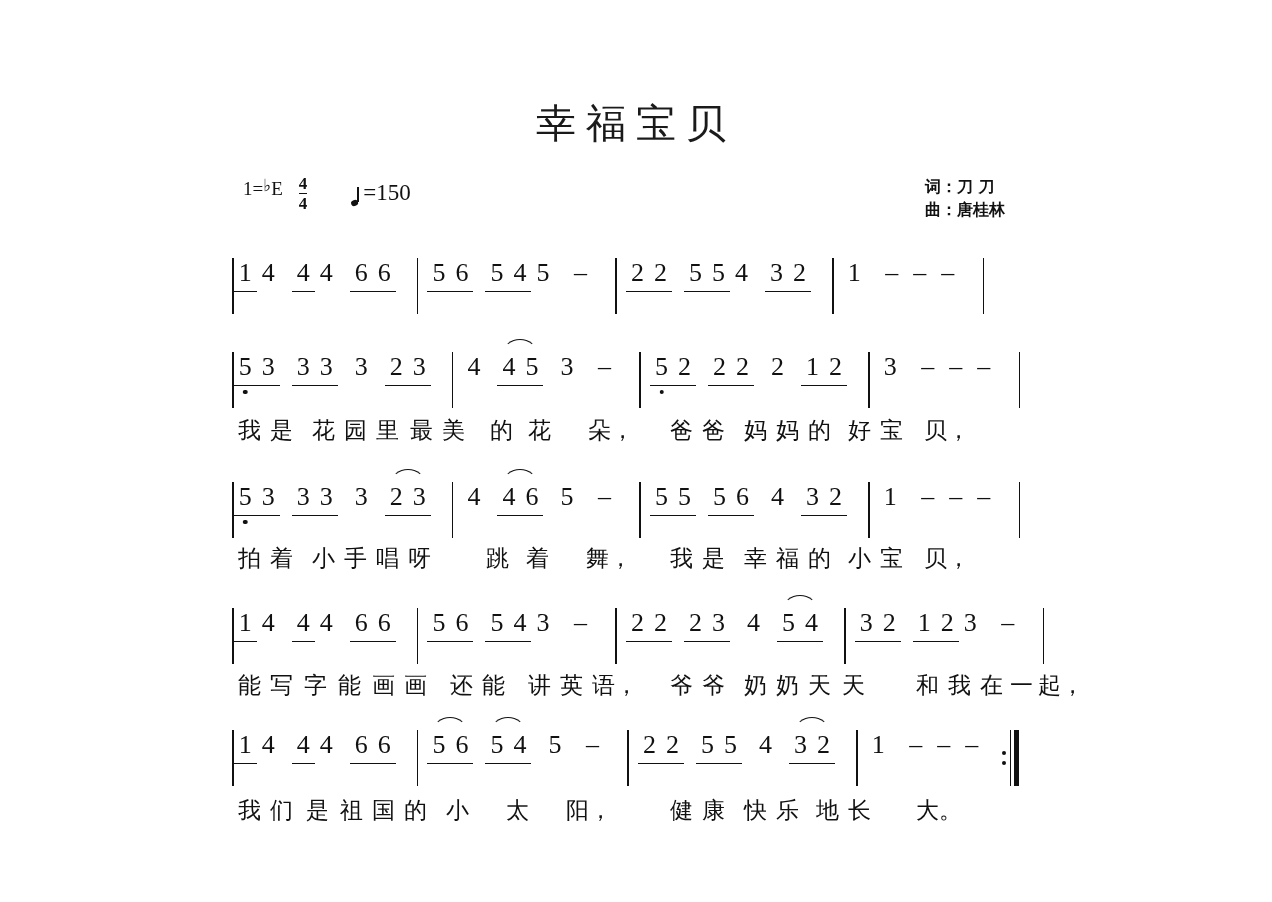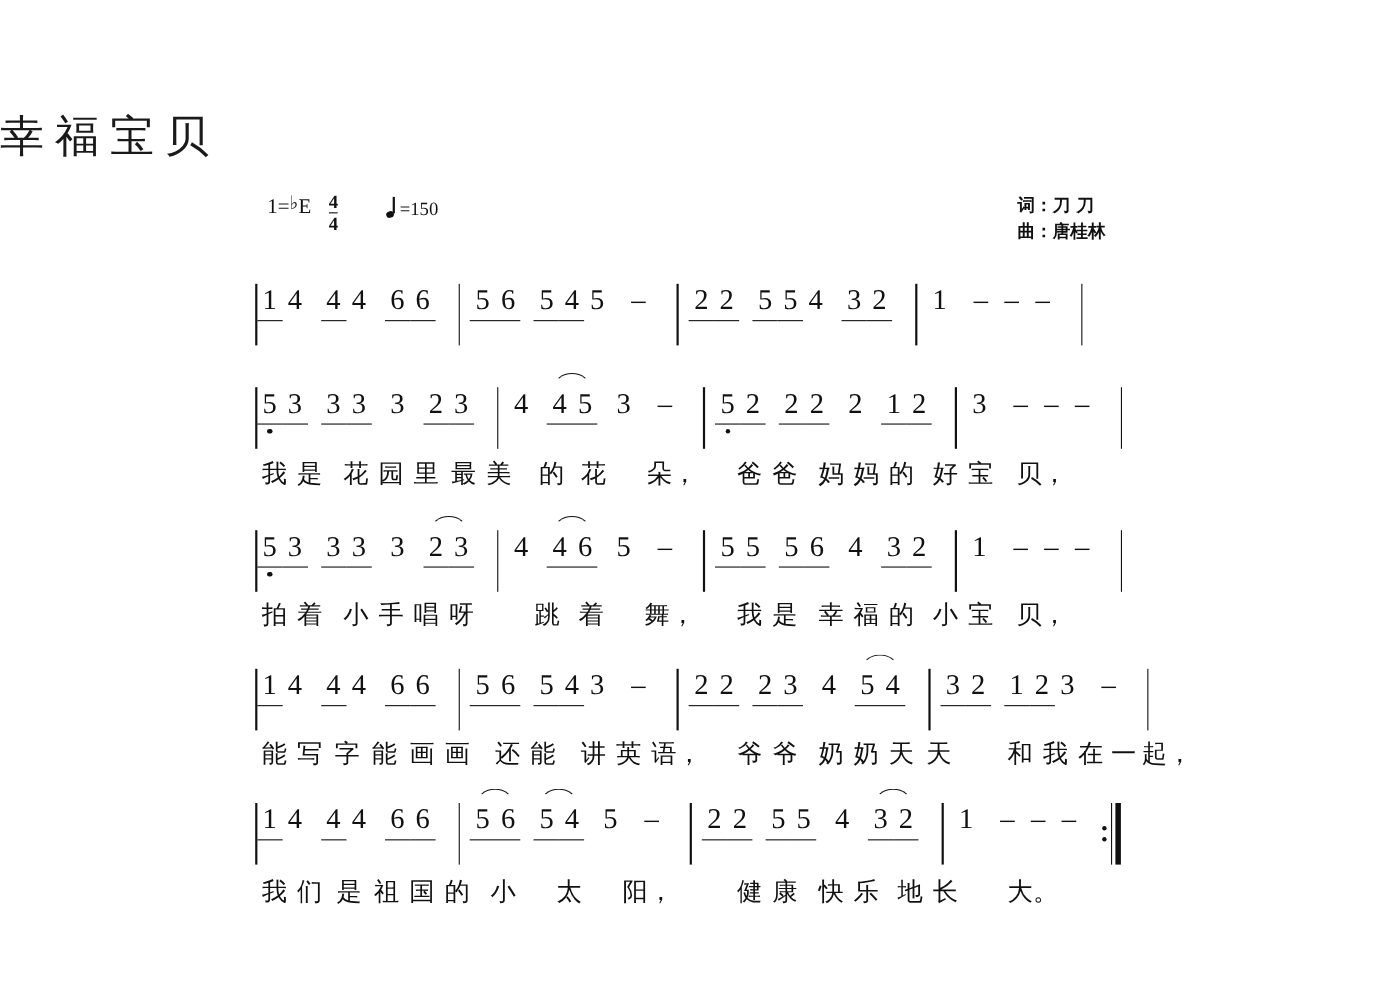--- a/index.html
+++ b/index.html
@@ -21,21 +21,21 @@
     width: 1272px;
     height: 902px;
   }
 
   
   .title {
     position: absolute;
     top: 96px;
     left: 0;
     width: 1272px;
-    text-align: left;
+    text-align: center;
     font-size: 40px;
     letter-spacing: 10px;
     font-family: "DejaVu Serif", "Liberation Serif", serif;
     font-weight: 500;
     color: #1a1a1a;
   }
 
   
   .meta-left {
     position: absolute;
@@ -72,22 +72,22 @@
     padding-bottom: 1px;
   }
   .timesig .den {
     font-size: 17px;
     border-top: 1.6px solid #111;
     padding-top: 1px;
   }
   .tempo {
     margin-left: 44px;
     display: flex;
-    align-items: flex-start;
-    font-size: 17px;
+    align-items: flex-end;
+    font-size: 23px;
     white-space: nowrap;
     position: relative;
     top: 2px;
   }
   .tempo .qnote {
     position: relative;
     display: inline-block;
     width: 11px;
     height: 18px;
     margin-right: 1px;

